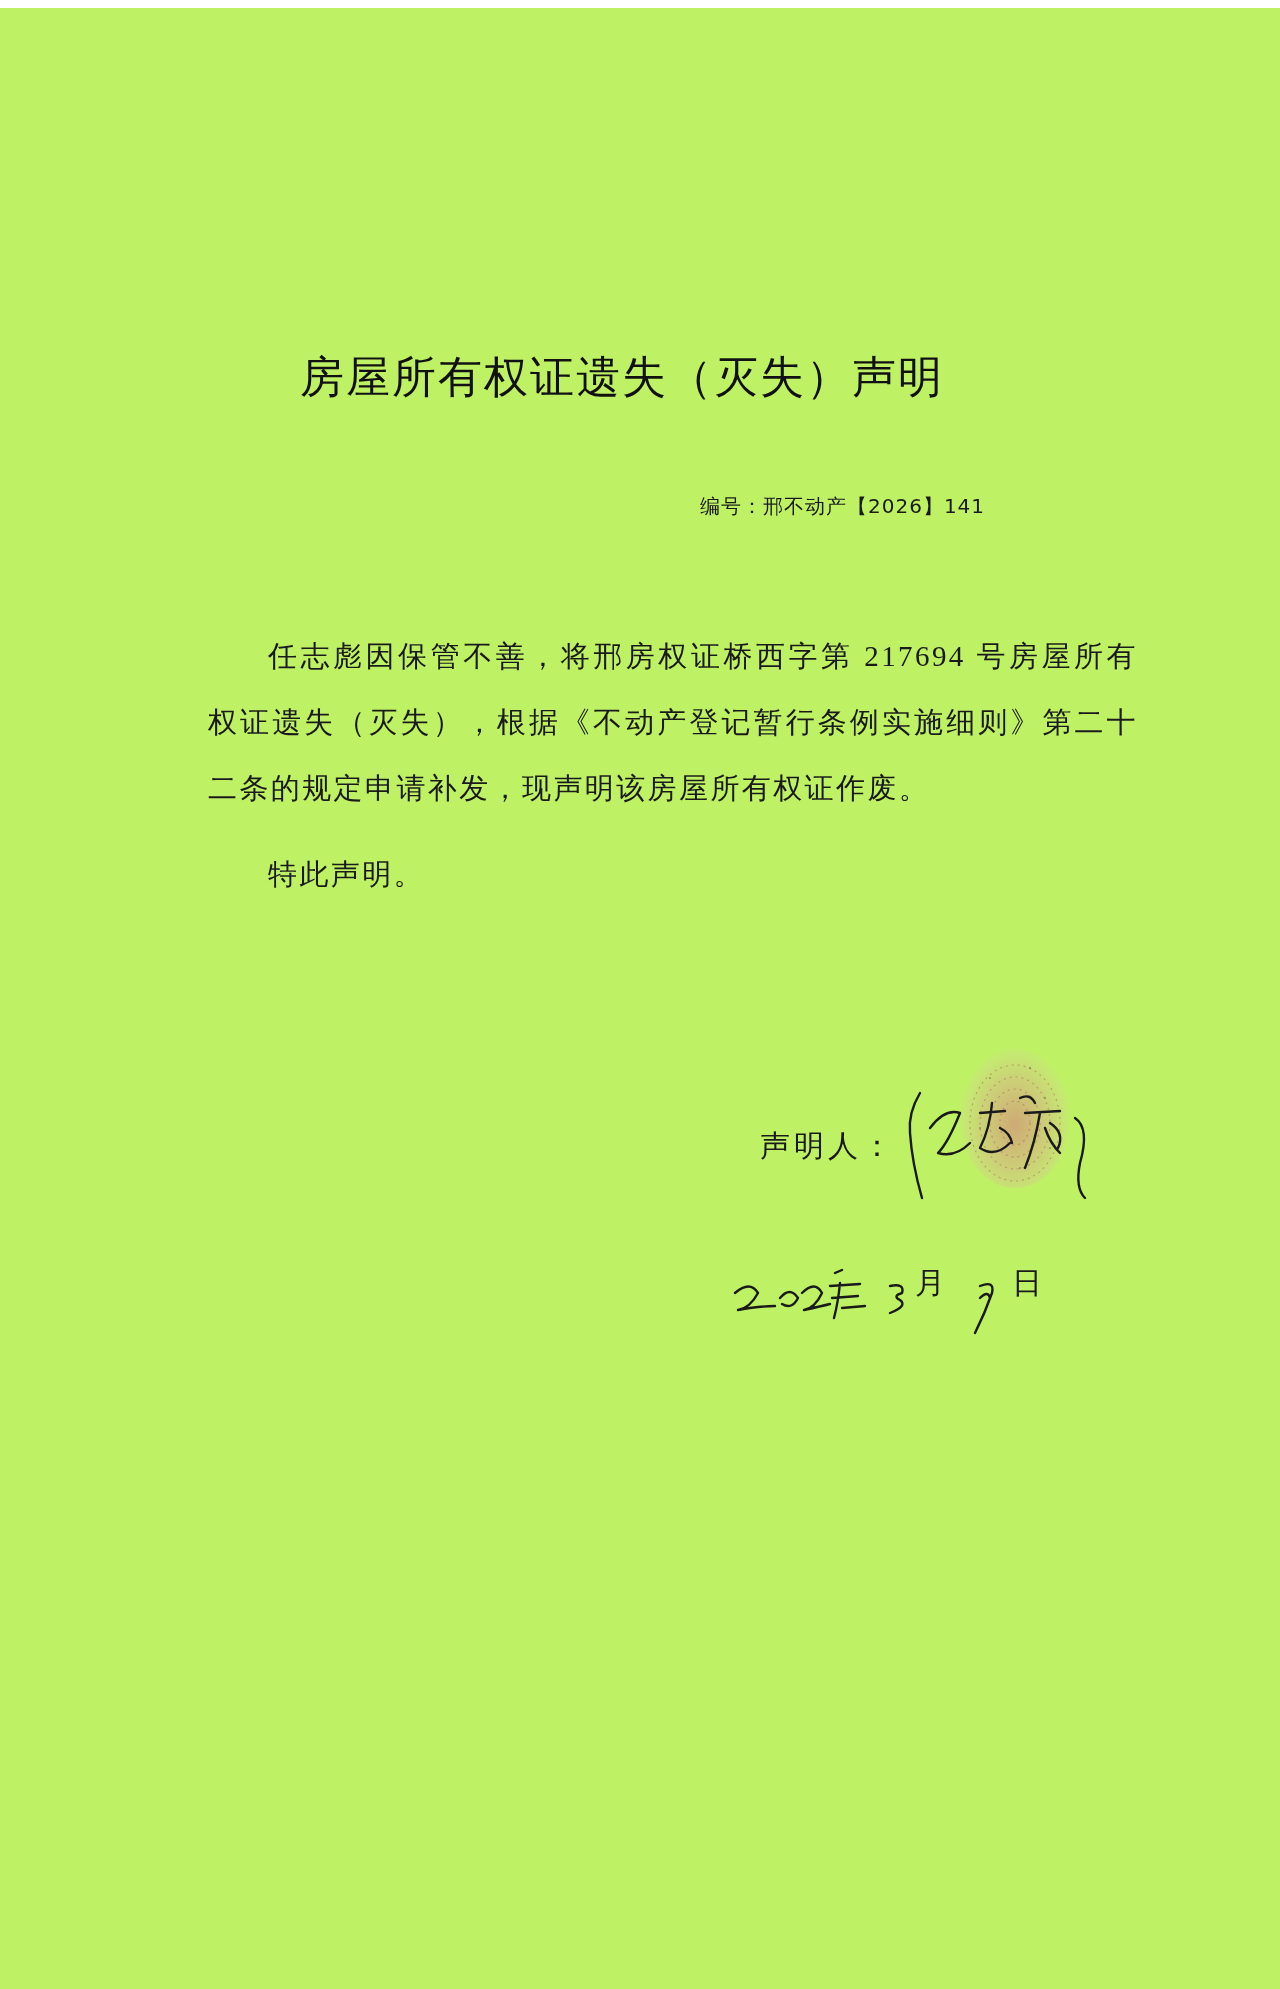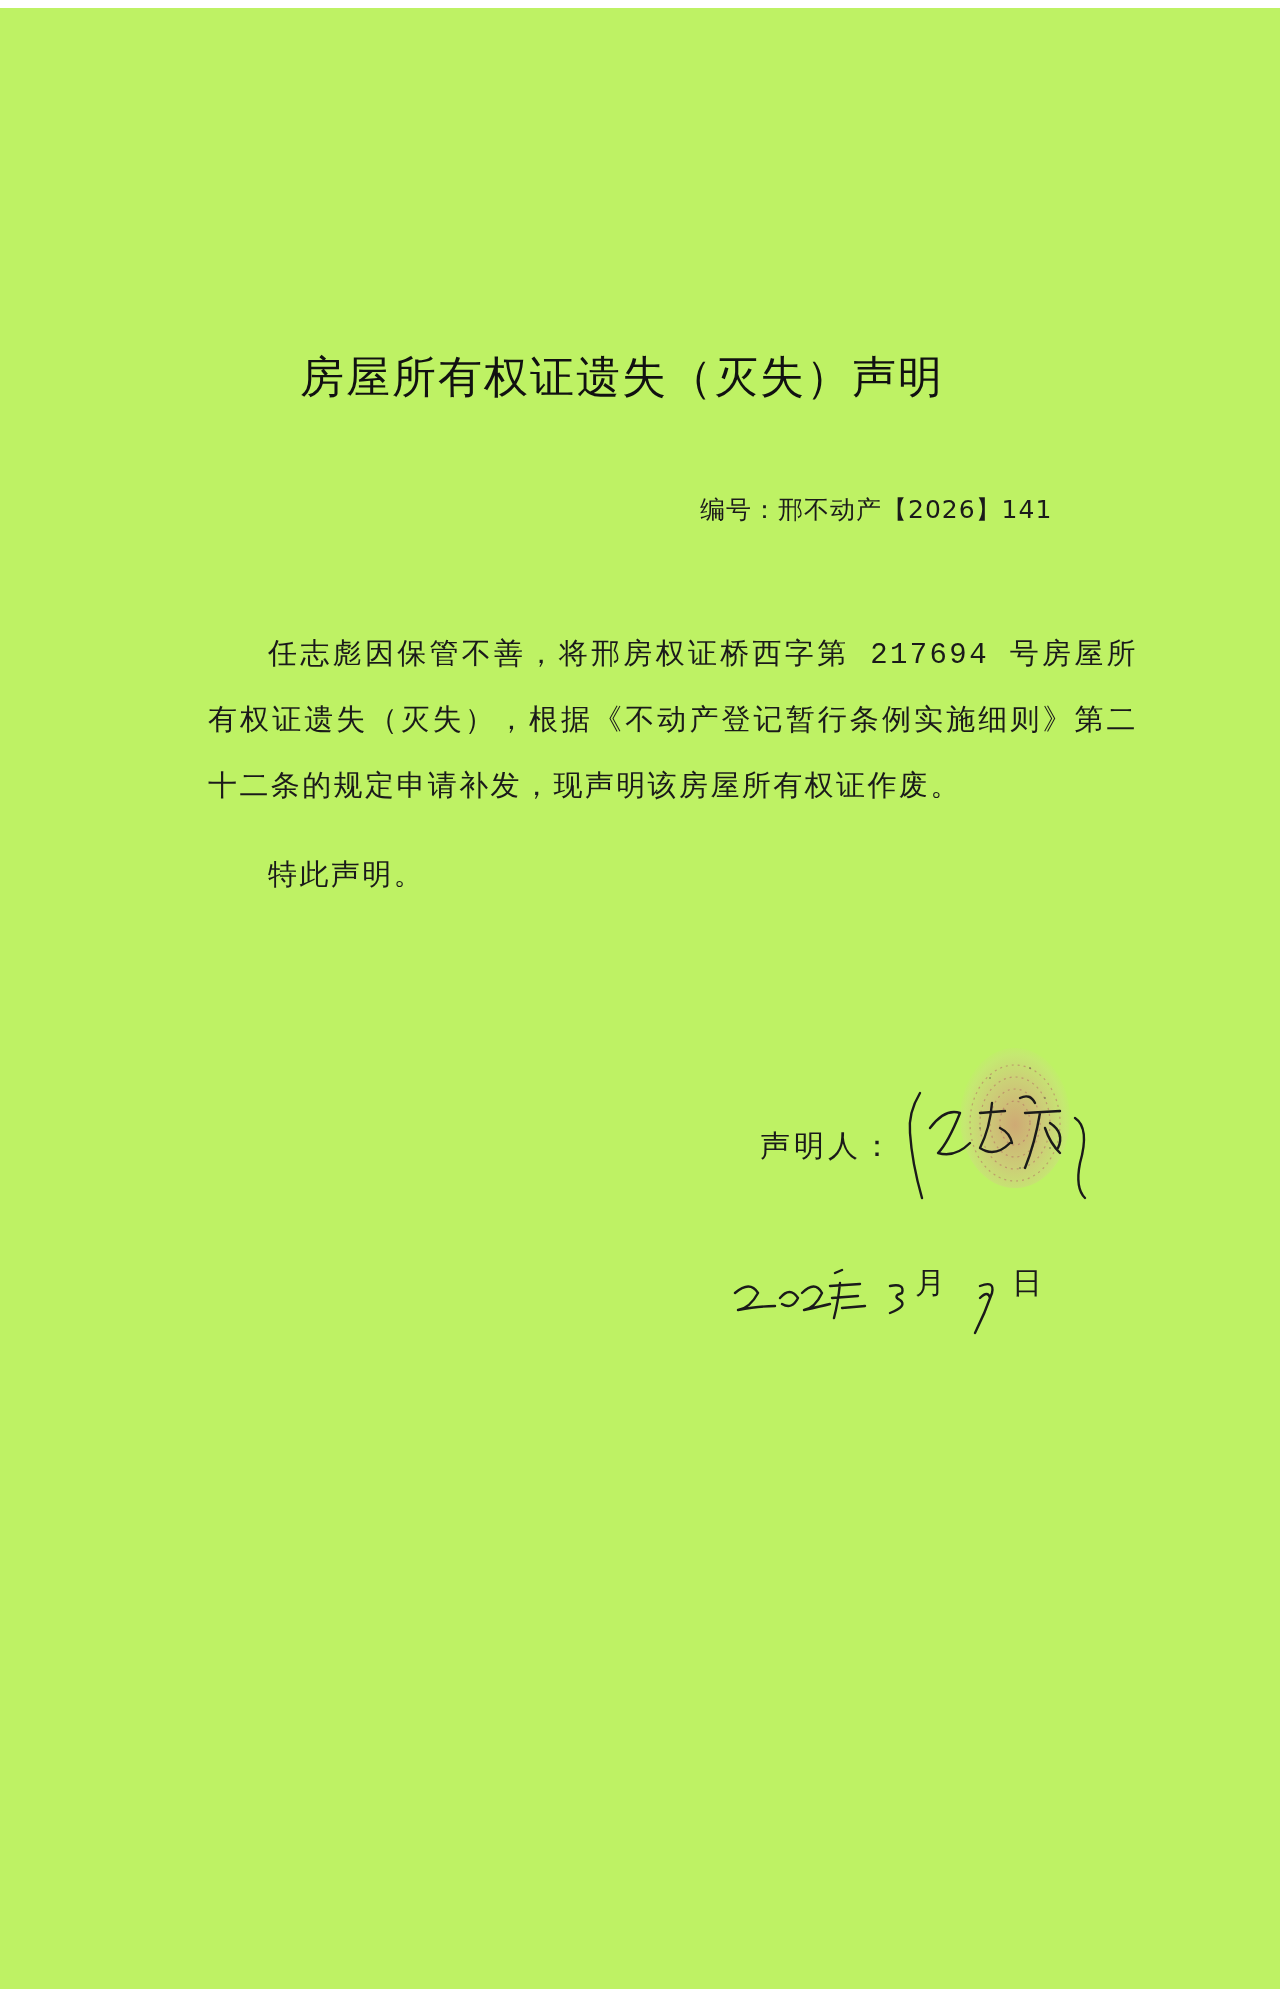--- a/index.html
+++ b/index.html
@@ -14,25 +14,25 @@
   }
   .page { position: absolute; left: 0; top: 8px; width: 1280px; height: 1989px; background: #bef264; }
   .title {
     position: absolute; left: 300px; top: 340px; width: 700px;
     font-family: "DejaVu Sans", "Liberation Sans", sans-serif;
     font-size: 44px; letter-spacing: 2px; color: #111; white-space: nowrap;
   }
   .docno {
     position: absolute; left: 700px; top: 485px; width: 450px;
     font-family: "DejaVu Sans", "Liberation Sans", sans-serif;
-    font-size: 25px; color: #1a1a1a; white-space: nowrap; letter-spacing: 1px;
+    font-size: 20px; color: #1a1a1a; white-space: nowrap; letter-spacing: 1px;
   }
   .body-text {
     position: absolute; left: 208px; top: 615px; width: 930px;
-    font-family: Liberation Mono, monospace;
+    font-family: Liberation Serif, serif;
     font-size: 29px; line-height: 66px; color: #1a1a1a;
     letter-spacing: 2.4px;
   }
   .para { text-indent: 60px; margin: 0; text-align: justify; }
   .closing {
     position: absolute; left: 268px; top: 828px;
     font-family: "DejaVu Sans", "Liberation Sans", sans-serif;
     font-size: 29px; letter-spacing: 2.4px; color: #1a1a1a; margin-top: 19px;
   }
   .declarant-label {

